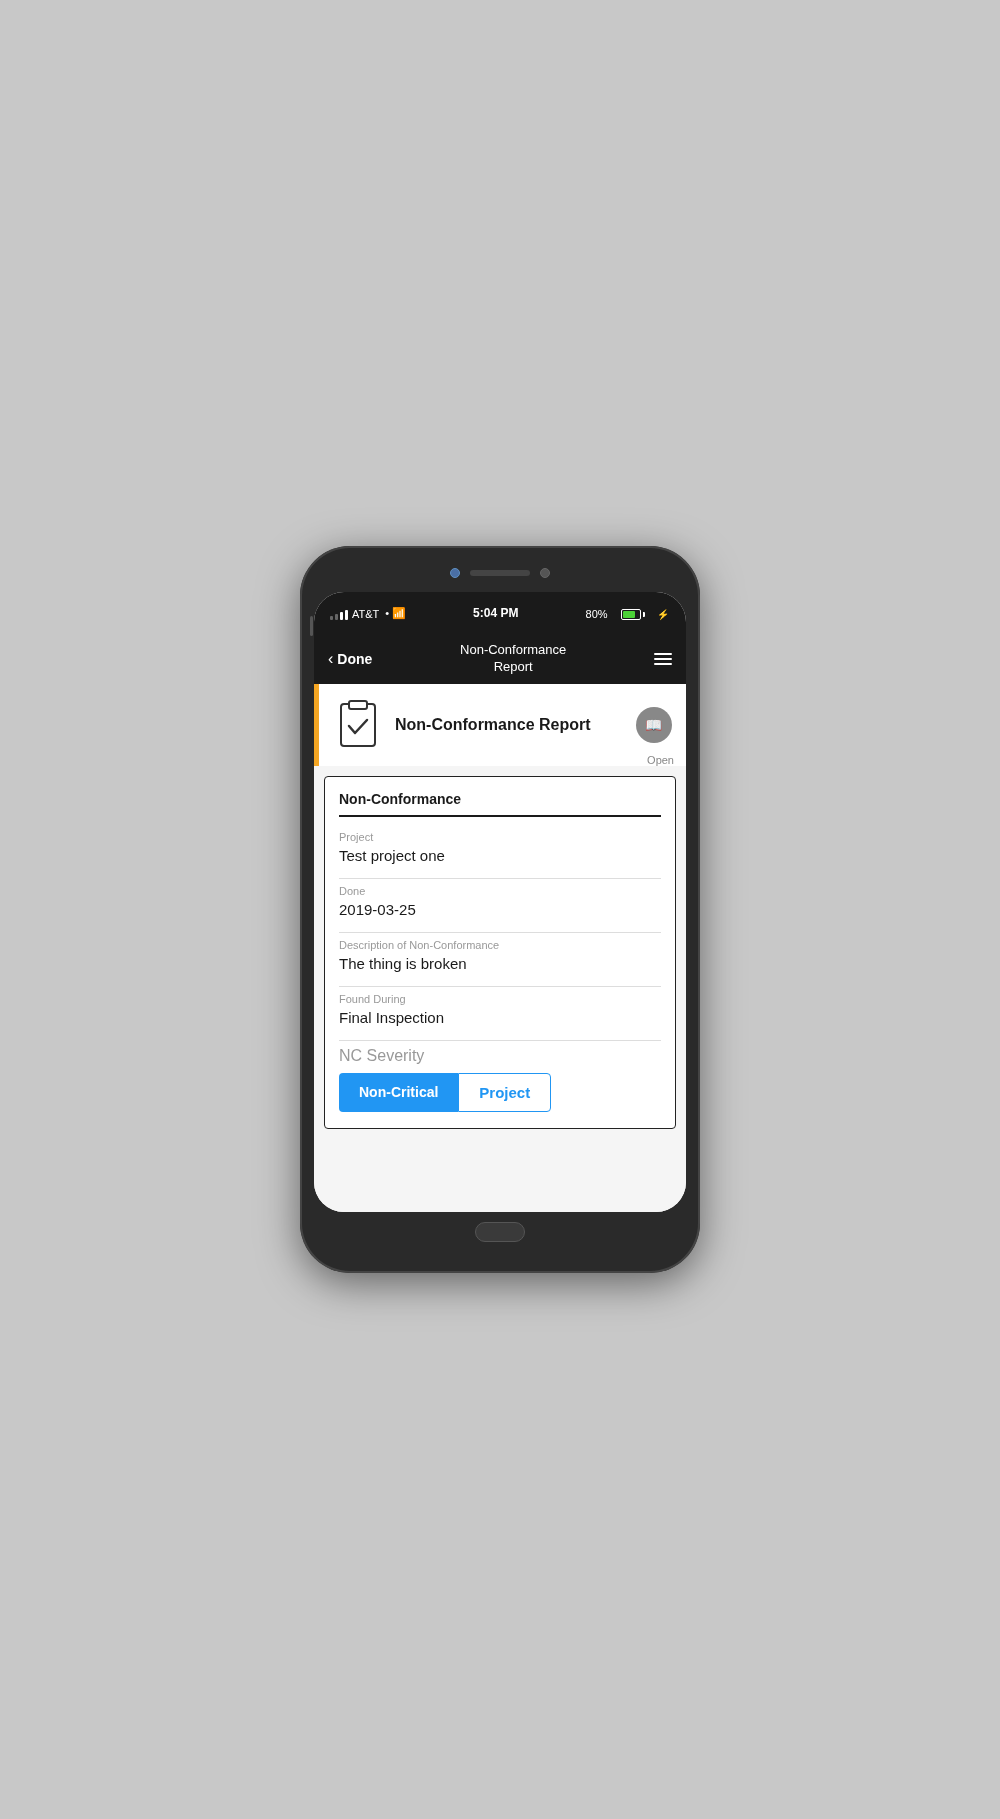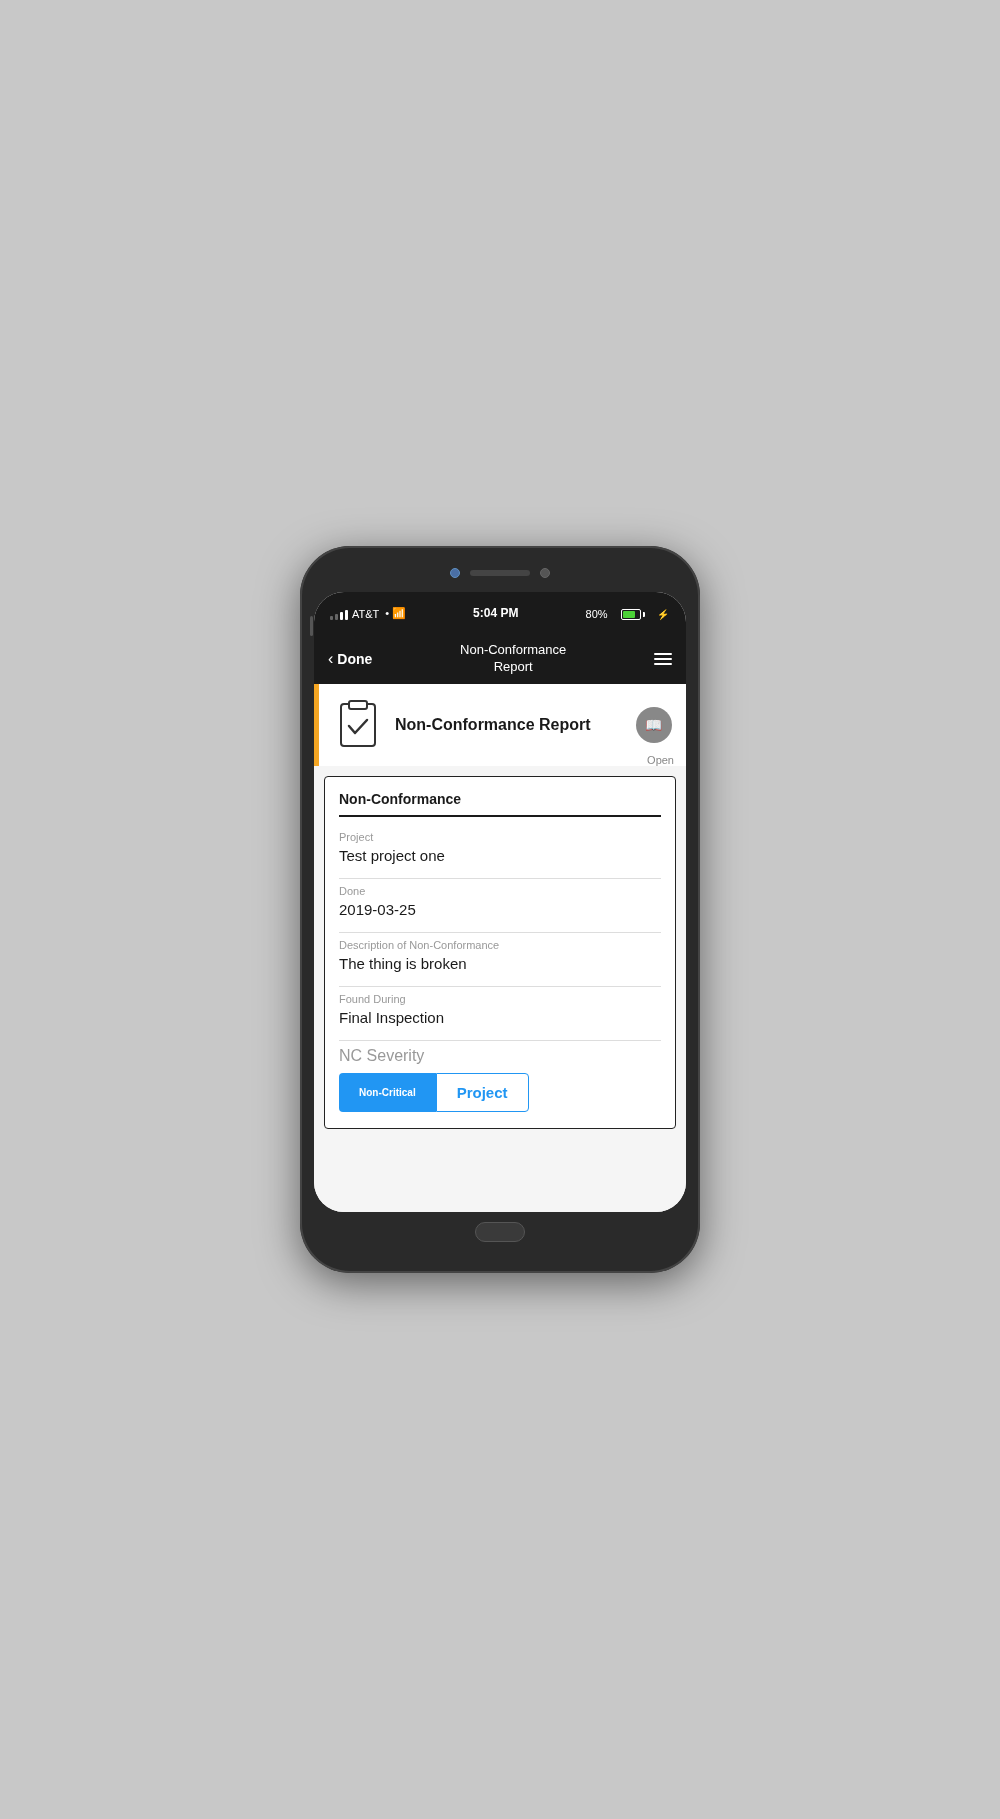--- a/index.html
+++ b/index.html
@@ -250,21 +250,21 @@
     }
     .severity-buttons {
       display: flex;
       gap: 0;
     }
     .severity-btn-active {
       background: #2196f3;
       color: #fff;
       border: none;
       padding: 10px 20px;
-      font-size: 10px;
+      font-size: 14px;
       font-weight: 700;
       border-radius: 4px 0 0 4px;
       cursor: pointer;
     }
     .severity-btn-inactive {
       background: #fff;
       color: #2196f3;
       border: 1px solid #2196f3;
       padding: 10px 20px;
       font-size: 15px;

